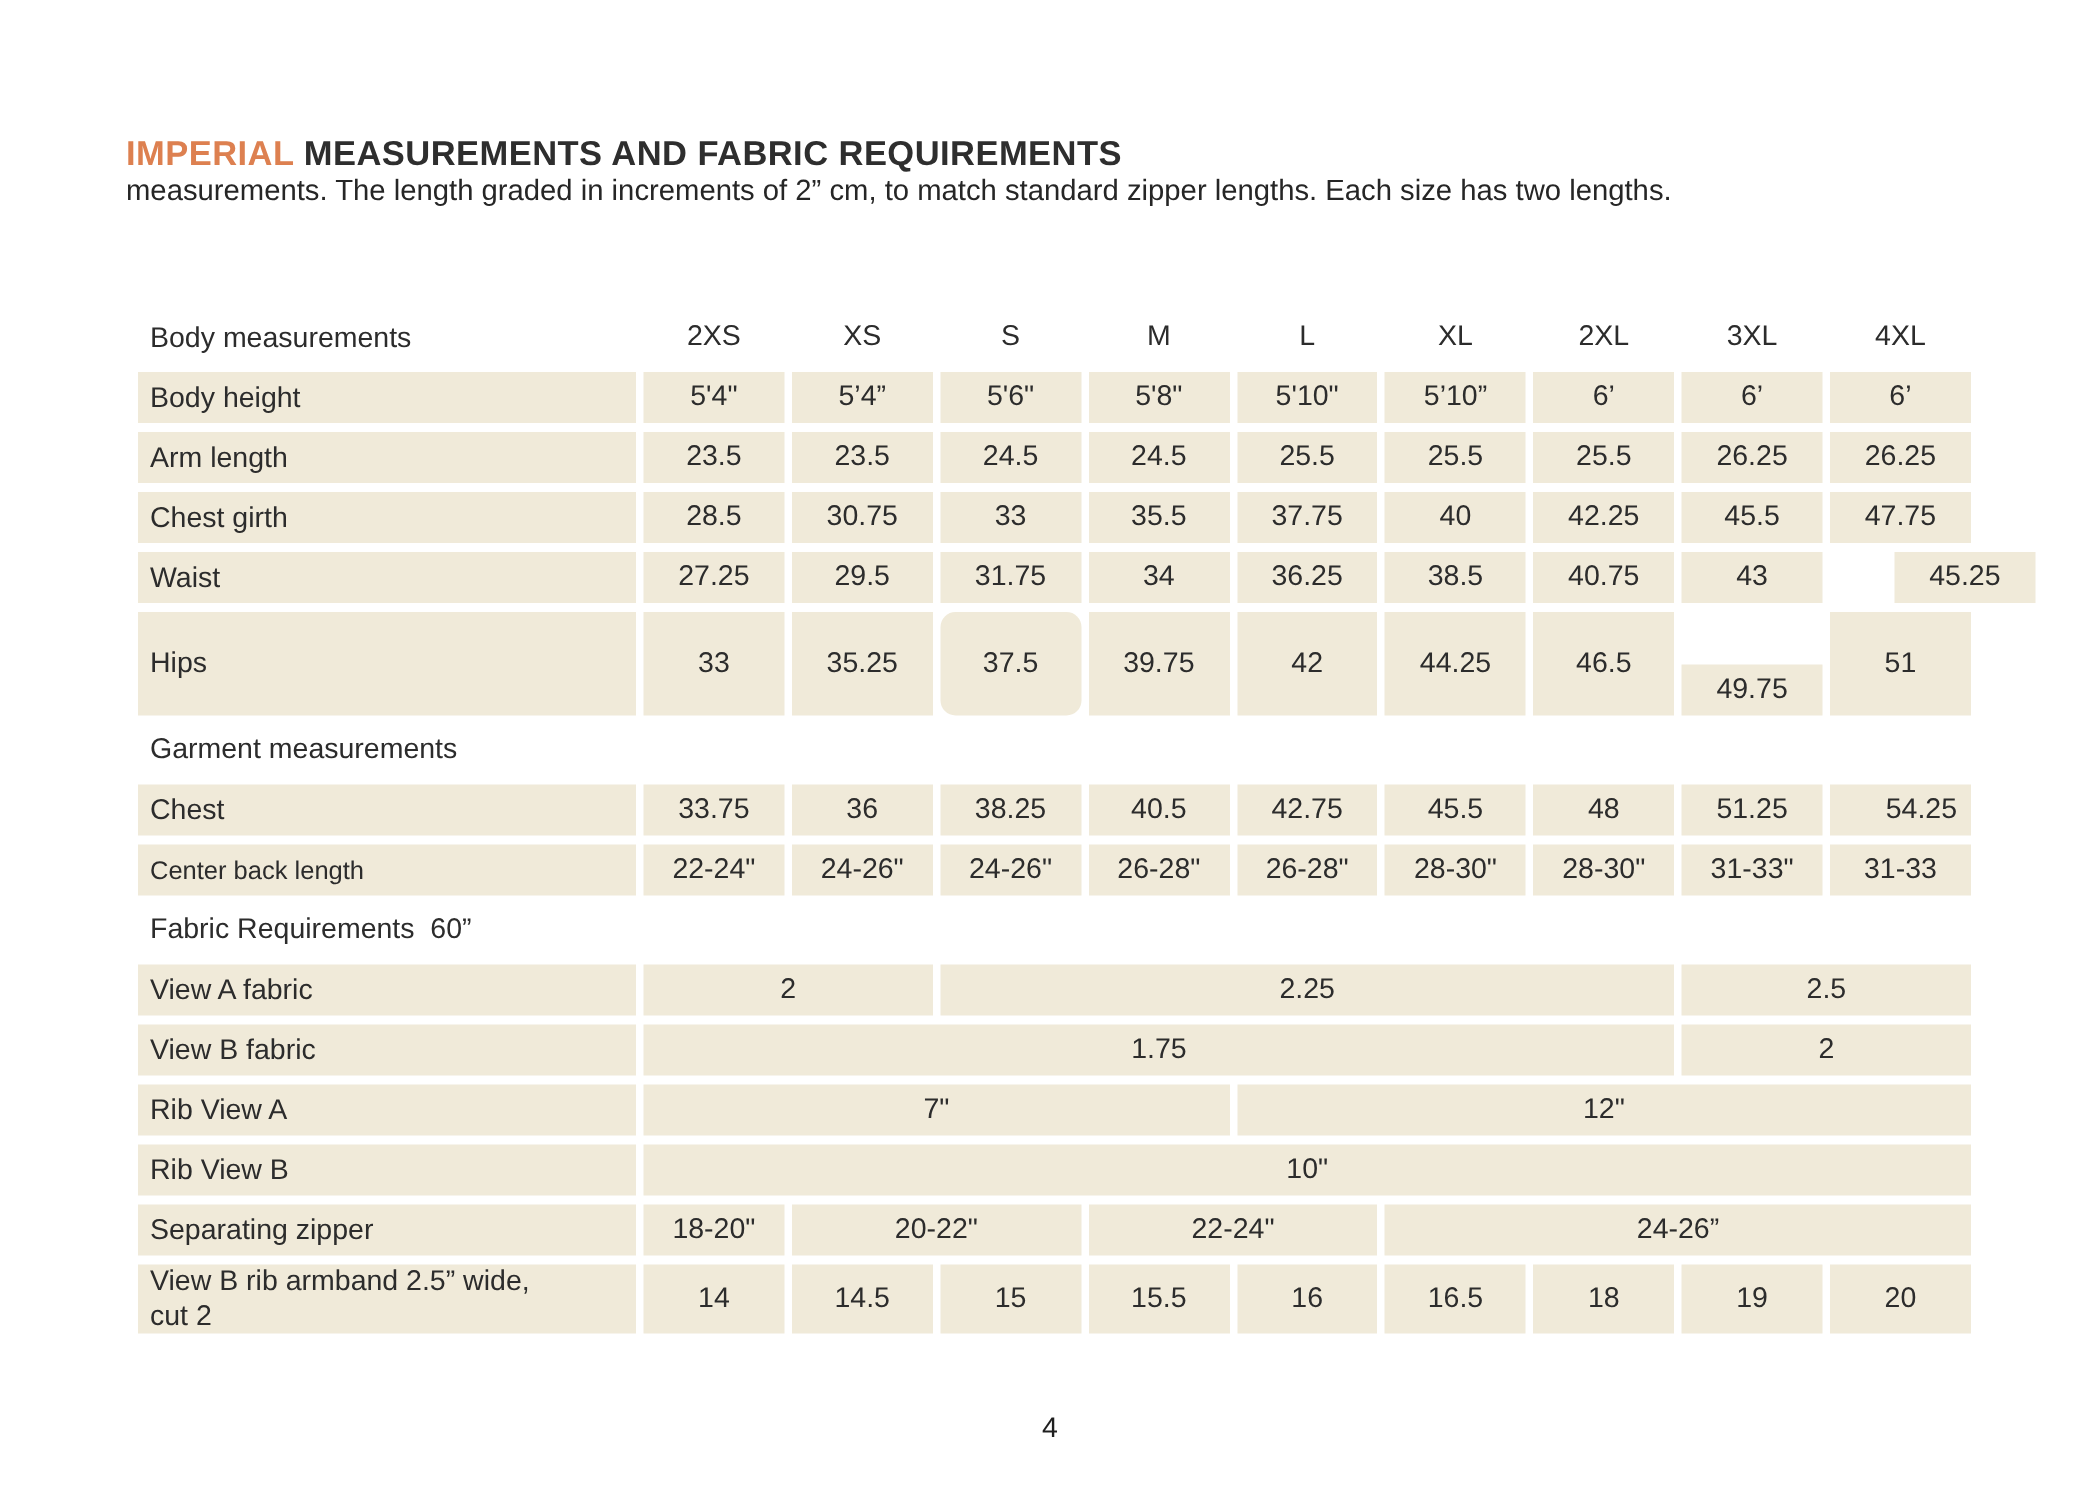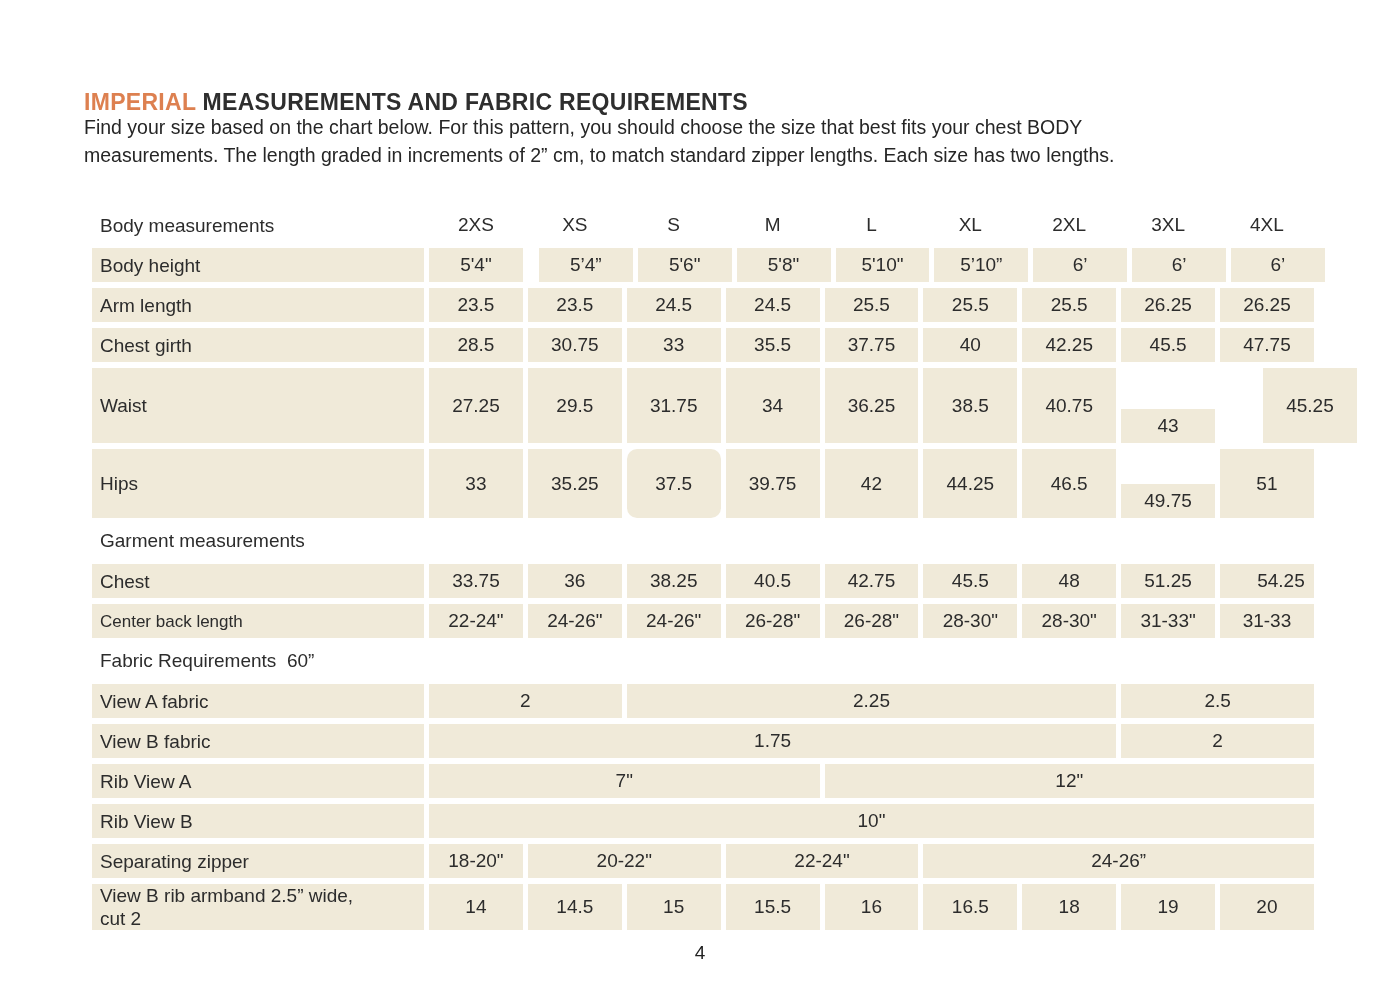--- a/index.html
+++ b/index.html
@@ -69,41 +69,40 @@
     text-align:center; font-size:19px; color:#1f1f1f;
   }
 </style>
 </head>
 <body>
 
 <div class="page">
 
   <div class="header-block">
     <h1 class="page-title"><span class="accent">IMPERIAL</span><span> MEASUREMENTS AND FABRIC REQUIREMENTS</span></h1>
-    <div class="intro-line">Find your size based on the chart below. For this pattern, you should choose the size that best fits your chest BODY</div>
     <div class="intro-line">measurements. The length graded in increments of 2” cm, to match standard zipper lengths. Each size has two lengths.</div>
   </div>
 
   <div class="size-table">
       <div class="trow header">
         <div class="lcell">Body measurements</div>
         <div class="dcell" style="flex: 0 0 93.89px;">2XS</div>
         <div class="dcell" style="flex: 0 0 93.89px;">XS</div>
         <div class="dcell" style="flex: 0 0 93.89px;">S</div>
         <div class="dcell" style="flex: 0 0 93.89px;">M</div>
         <div class="dcell" style="flex: 0 0 93.89px;">L</div>
         <div class="dcell" style="flex: 0 0 93.89px;">XL</div>
         <div class="dcell" style="flex: 0 0 93.89px;">2XL</div>
         <div class="dcell" style="flex: 0 0 93.89px;">3XL</div>
         <div class="dcell" style="flex: 0 0 93.89px;">4XL</div>
       </div>
       <div class="trow data">
         <div class="lcell bg">Body height</div>
         <div class="dcell bg" style="flex: 0 0 93.89px;">5'4"</div>
-        <div class="dcell bg" style="flex: 0 0 93.89px; margin-left: 11px;">5’4”</div>
+        <div class="dcell bg" style="flex: 0 0 93.89px;">5’4”</div>
         <div class="dcell bg" style="flex: 0 0 93.89px;">5'6"</div>
         <div class="dcell bg" style="flex: 0 0 93.89px;">5'8"</div>
         <div class="dcell bg" style="flex: 0 0 93.89px;">5'10"</div>
         <div class="dcell bg" style="flex: 0 0 93.89px;">5’10”</div>
         <div class="dcell bg" style="flex: 0 0 93.89px;">6’</div>
         <div class="dcell bg" style="flex: 0 0 93.89px;">6’</div>
         <div class="dcell bg" style="flex: 0 0 93.89px;">6’</div>
       </div>
       <div class="trow data">
         <div class="lcell bg">Arm length</div>
@@ -131,21 +130,21 @@
       </div>
       <div class="trow data">
         <div class="lcell bg">Waist</div>
         <div class="dcell bg" style="flex: 0 0 93.89px;">27.25</div>
         <div class="dcell bg" style="flex: 0 0 93.89px;">29.5</div>
         <div class="dcell bg" style="flex: 0 0 93.89px;">31.75</div>
         <div class="dcell bg" style="flex: 0 0 93.89px;">34</div>
         <div class="dcell bg" style="flex: 0 0 93.89px;">36.25</div>
         <div class="dcell bg" style="flex: 0 0 93.89px;">38.5</div>
         <div class="dcell bg" style="flex: 0 0 93.89px;">40.75</div>
-        <div class="dcell bg" style="flex: 0 0 93.89px; margin-top: 41px;">43</div>
+        <div class="dcell bg" style="flex: 0 0 93.89px;">43</div>
         <div class="dcell bg" style="flex: 0 0 93.89px; margin-left: 43px;">45.25</div>
       </div>
       <div class="trow data">
         <div class="lcell bg">Hips</div>
         <div class="dcell bg" style="flex: 0 0 93.89px;">33</div>
         <div class="dcell bg" style="flex: 0 0 93.89px;">35.25</div>
         <div class="dcell bg" style="flex: 0 0 93.89px; border-radius: 10px;">37.5</div>
         <div class="dcell bg" style="flex: 0 0 93.89px;">39.75</div>
         <div class="dcell bg" style="flex: 0 0 93.89px;">42</div>
         <div class="dcell bg" style="flex: 0 0 93.89px;">44.25</div>

